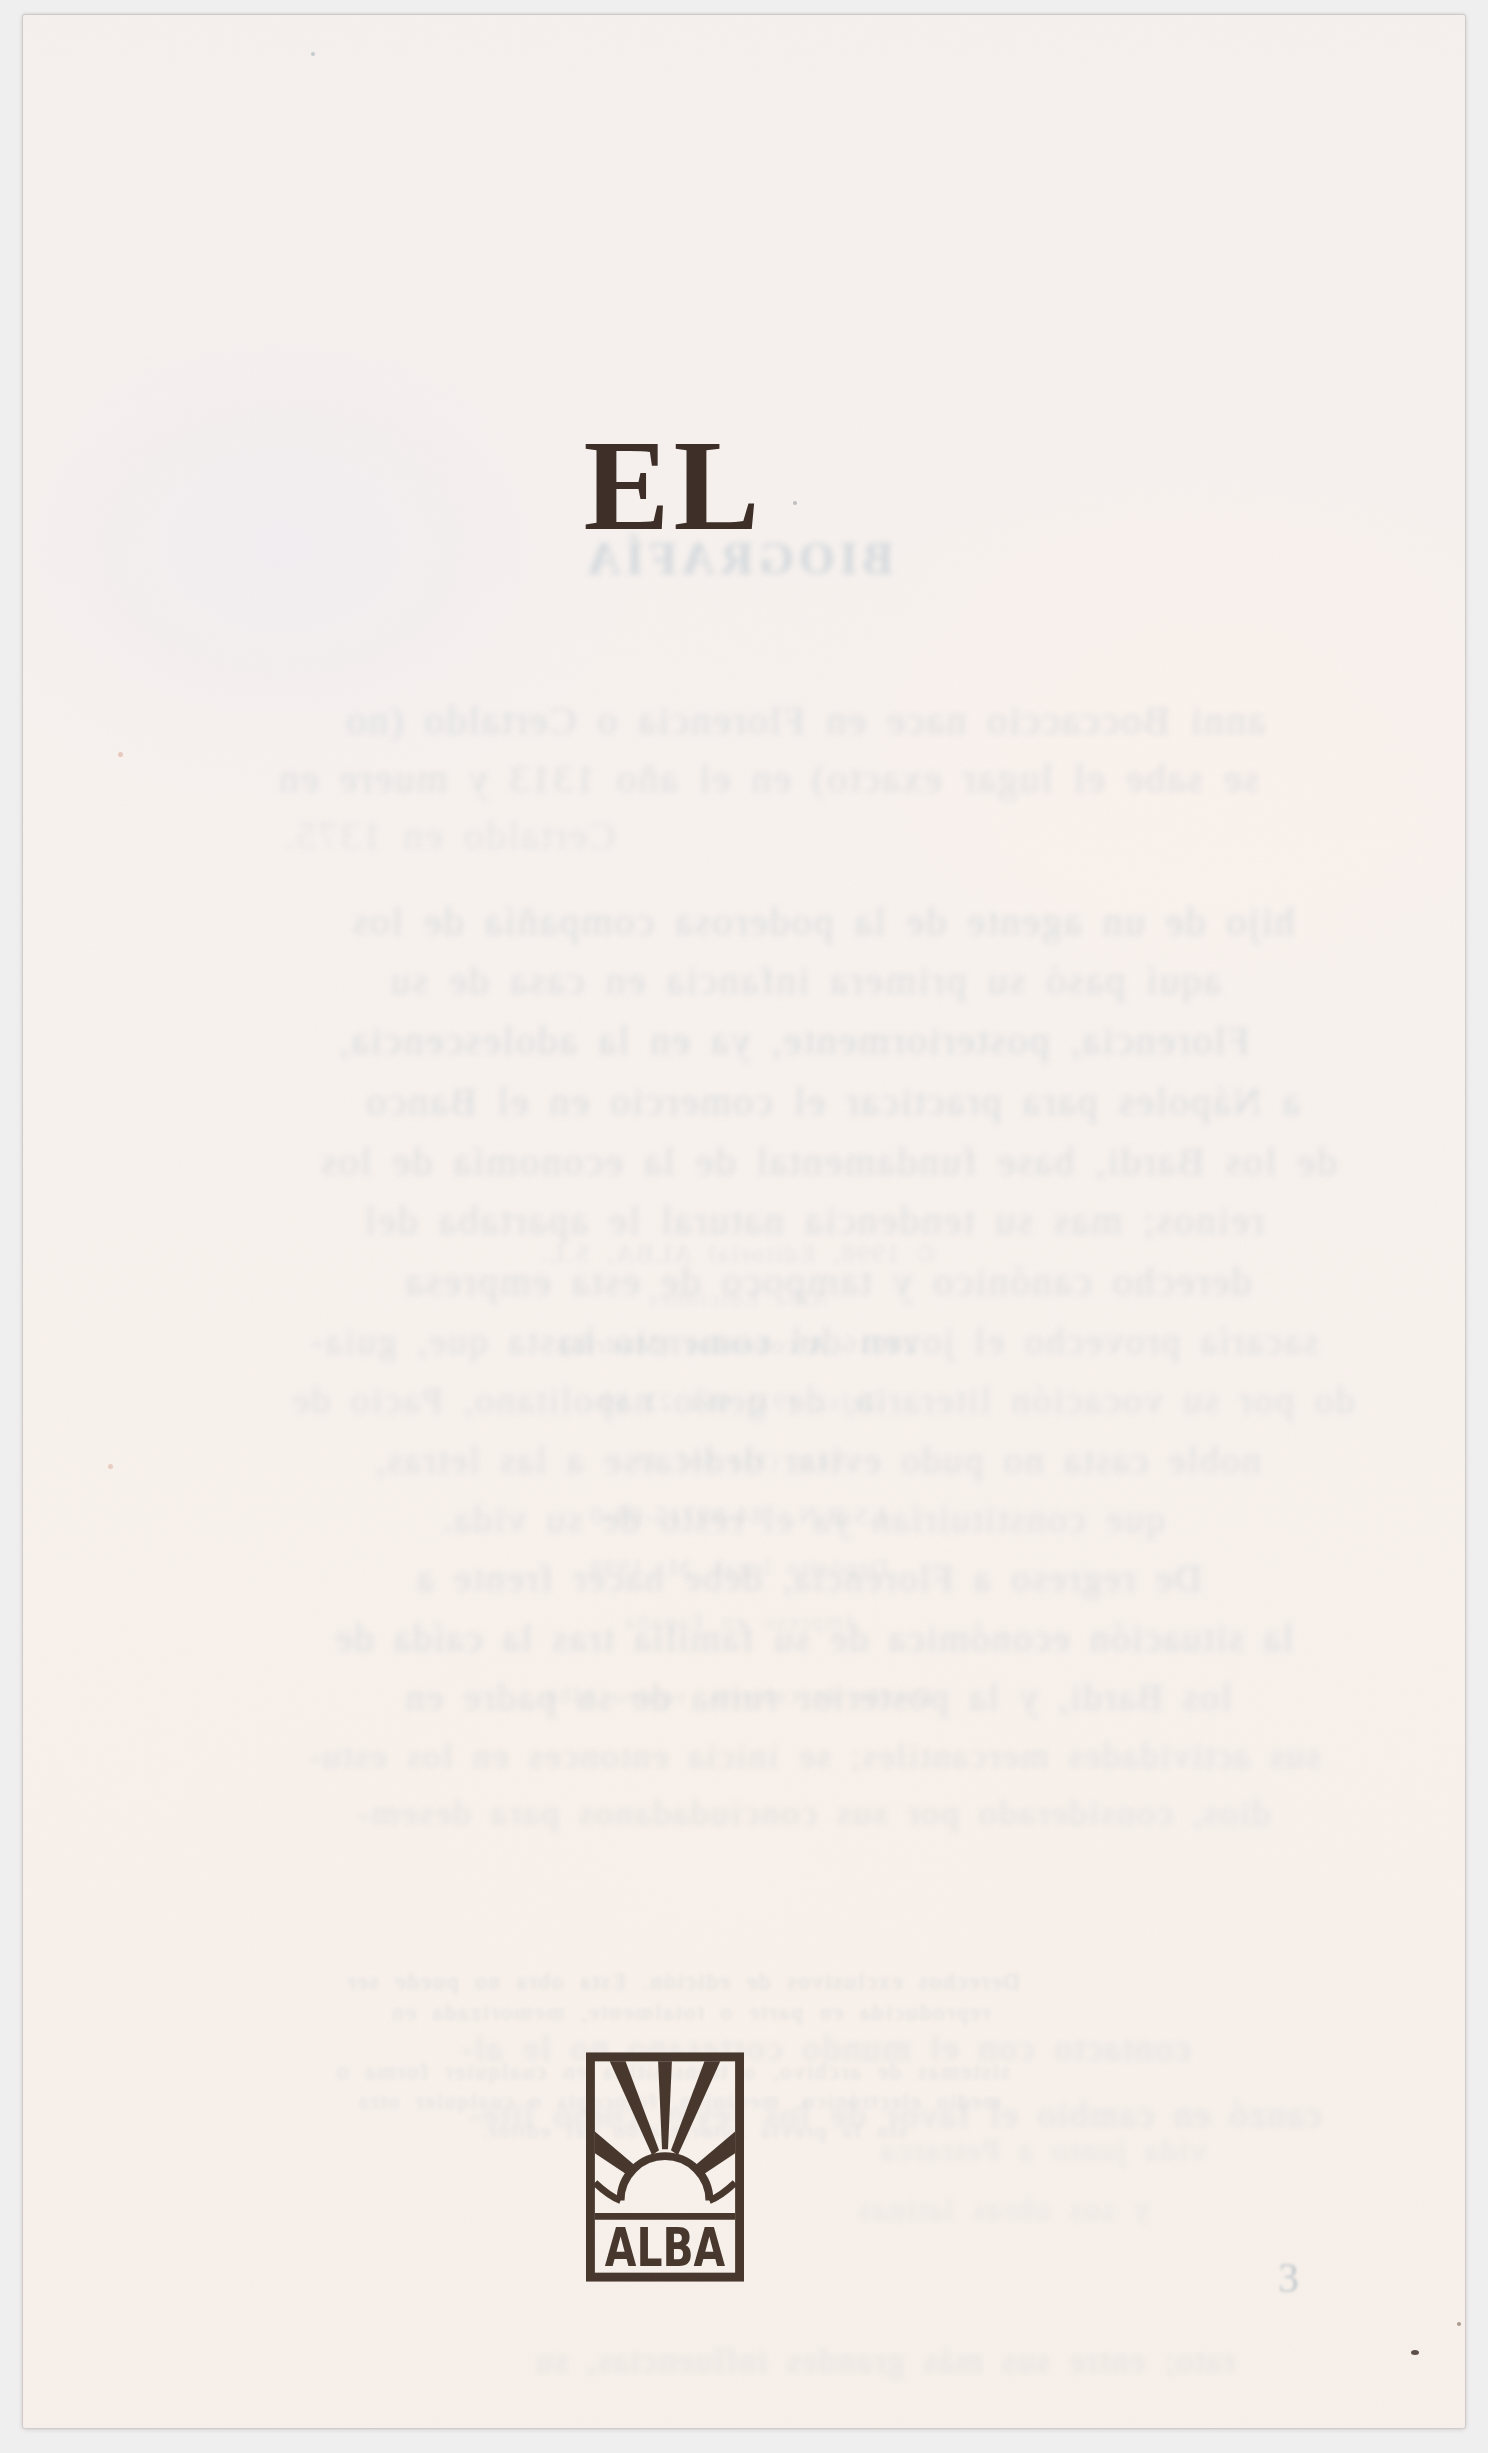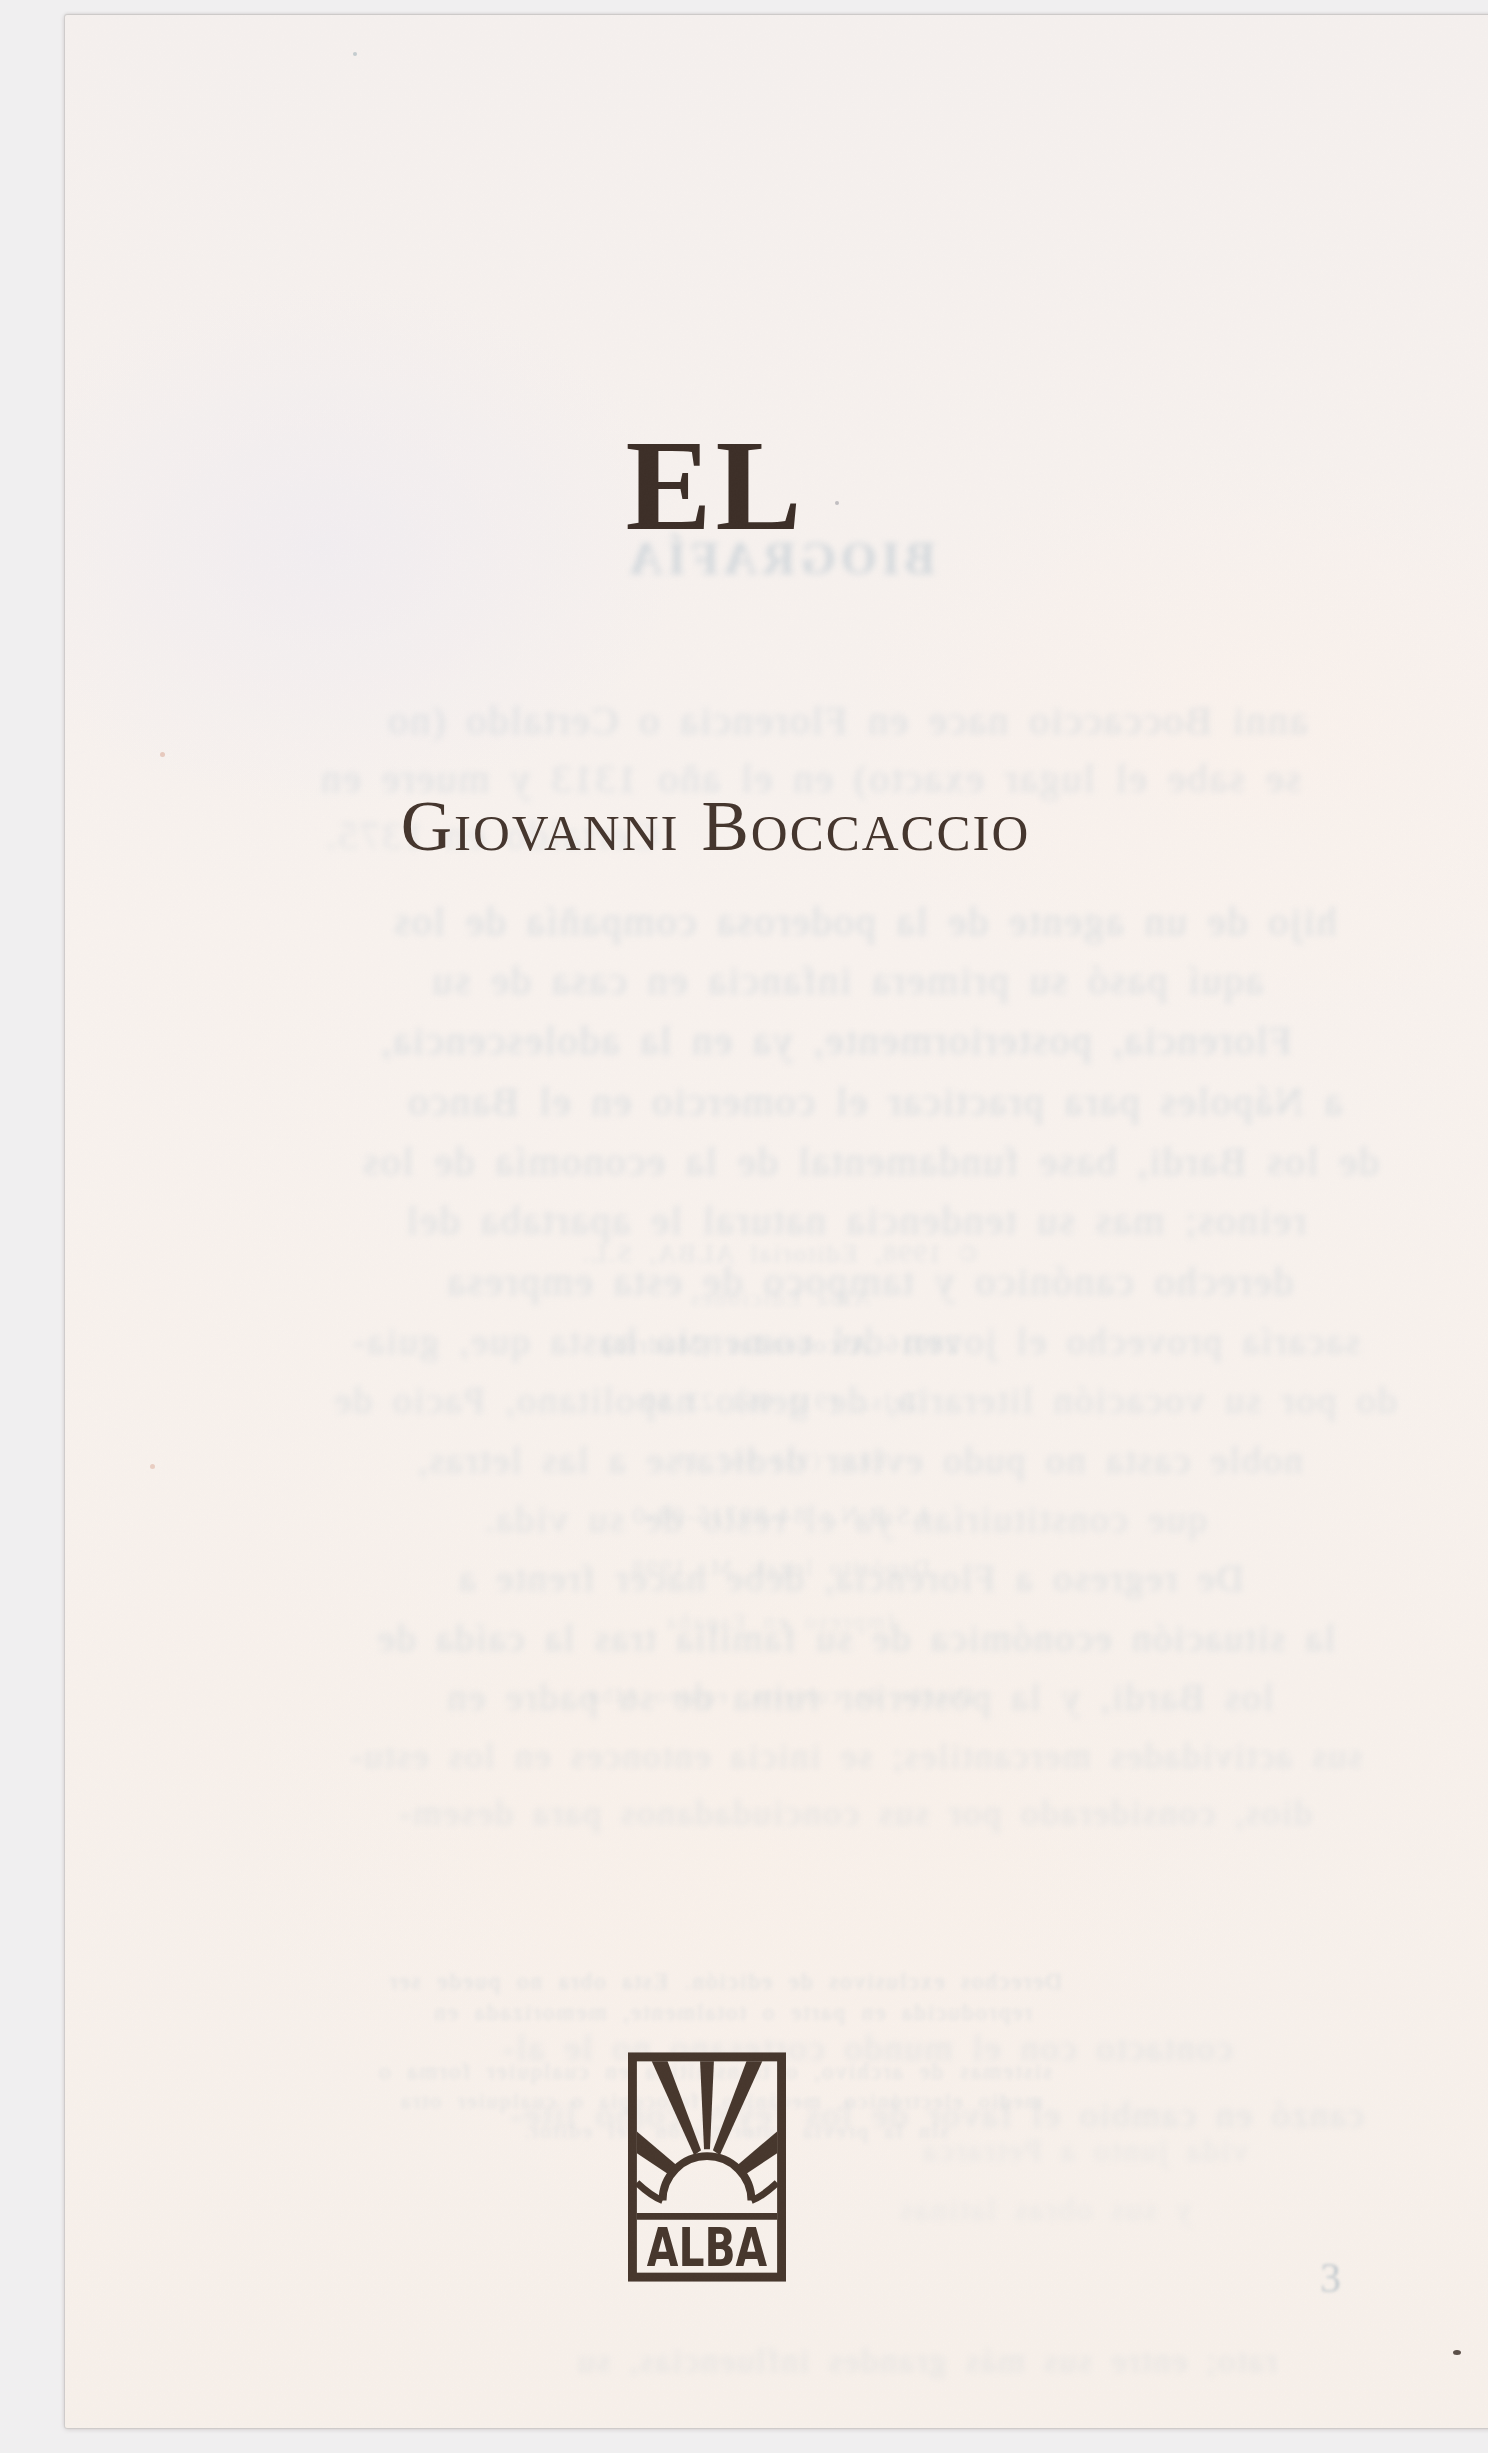--- a/index.html
+++ b/index.html
@@ -3,21 +3,21 @@
 <meta charset="utf-8">
 <style>
   html,body{margin:0;padding:0;}
   body{
     width:1488px;height:2453px;
     background:#f0eff0;
     font-family:"Liberation Serif", serif;
     overflow:hidden;
     position:relative;
   }
-  .scan{position:absolute;inset:0;margin-left:42px;}
+  .scan{position:absolute;inset:0;}
   .page{
     position:absolute;left:23px;top:15px;width:1442px;height:2413px;
     background-color:#f7f1ed;
     background-image:
       radial-gradient(ellipse 515px 376px at 18% 22%, rgba(241,237,241,.85), rgba(241,237,241,0) 70%),
       radial-gradient(ellipse 614px 426px at 82% 30%, rgba(250,242,236,.8), rgba(250,242,236,0) 70%),
       radial-gradient(ellipse 752px 554px at 48% 76%, rgba(249,241,234,.9), rgba(249,241,234,0) 72%),
       linear-gradient(180deg,#f5f0ee 0%,#f8f2ee 38%,#f7f0ea 100%);
     border-radius:2px;
     box-shadow:0 0 0 1px rgba(198,193,190,.45), 0 1px 5px rgba(110,100,95,.30), 0 -1px 3px rgba(120,112,106,.22);
@@ -115,21 +115,20 @@
         <div class="bl" style="top: 2105px; left: 413px; width: 515px; font-size: 22px; opacity: 0.3; filter: blur(2.2px);">sin la previa autorización del editor.</div>
         <div class="bl" style="top: 2015px; left: 168px; width: 1267px; font-size: 36px; opacity: 0.3;">contacto con el mundo cortesano no le al-</div>
         <div class="bl" style="top: 2082px; left: 297px; width: 1148px; font-size: 36px; opacity: 0.3;">canzó en cambio el favor de los reyes como lite-</div>
         <div class="bl" style="top: 2119px; left: 693px; width: 653px; font-size: 32px; opacity: 0.22;">vida junto a Petrarca</div>
         <div class="bl" style="top: 2178px; left: 574px; width: 812px; font-size: 32px; opacity: 0.2;">y sus obras latinas</div>
         <div class="bl" style="top: 2329px; left: 416px; width: 891px; font-size: 34px; opacity: 0.28;">rato; entre sus más grandes influencias, su</div>
       </div>
 
     <h1 class="t1">EL</h1>
 
-    <div class="author"><span class="cap">G</span><span>IOVANNI</span><span class="gap"></span><span class="cap">B</span><span>OCCACCIO</span></div>
 
     <svg class="logo" viewBox="0 0 160 232">
       <rect x="4.5" y="4.5" width="151" height="223" fill="none" stroke="#46362c" stroke-width="9"></rect>
       <g fill="#46362c">
         <polygon points="73,9 87,9 83,98 77,98"></polygon>
         <polygon points="24,9 40,9 74,99 67,104"></polygon>
         <polygon points="120,9 136,9 93,104 86,99"></polygon>
         <polygon points="9,80 9,102 42,124 49,114"></polygon>
         <polygon points="151,80 151,102 118,124 111,114"></polygon>
       </g>

